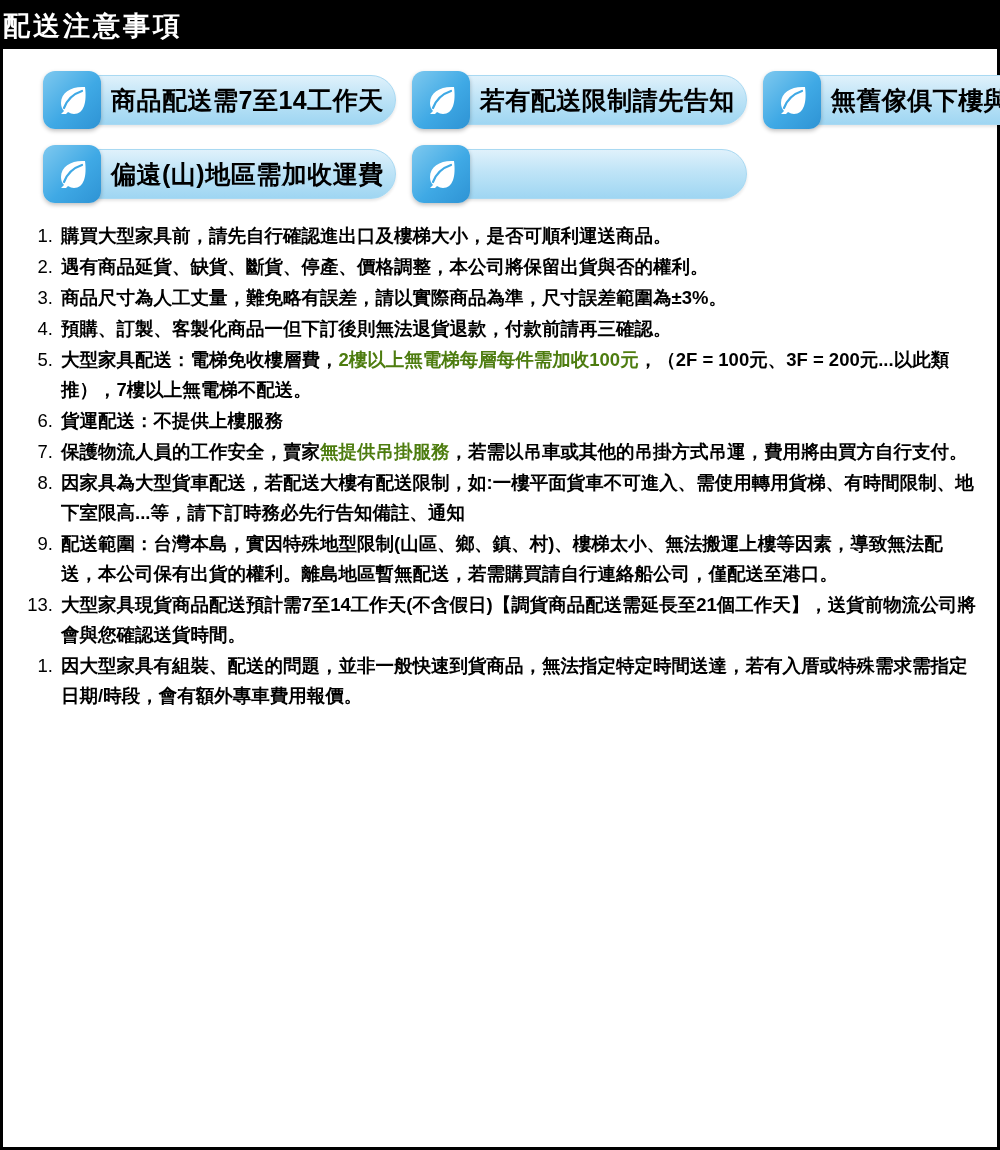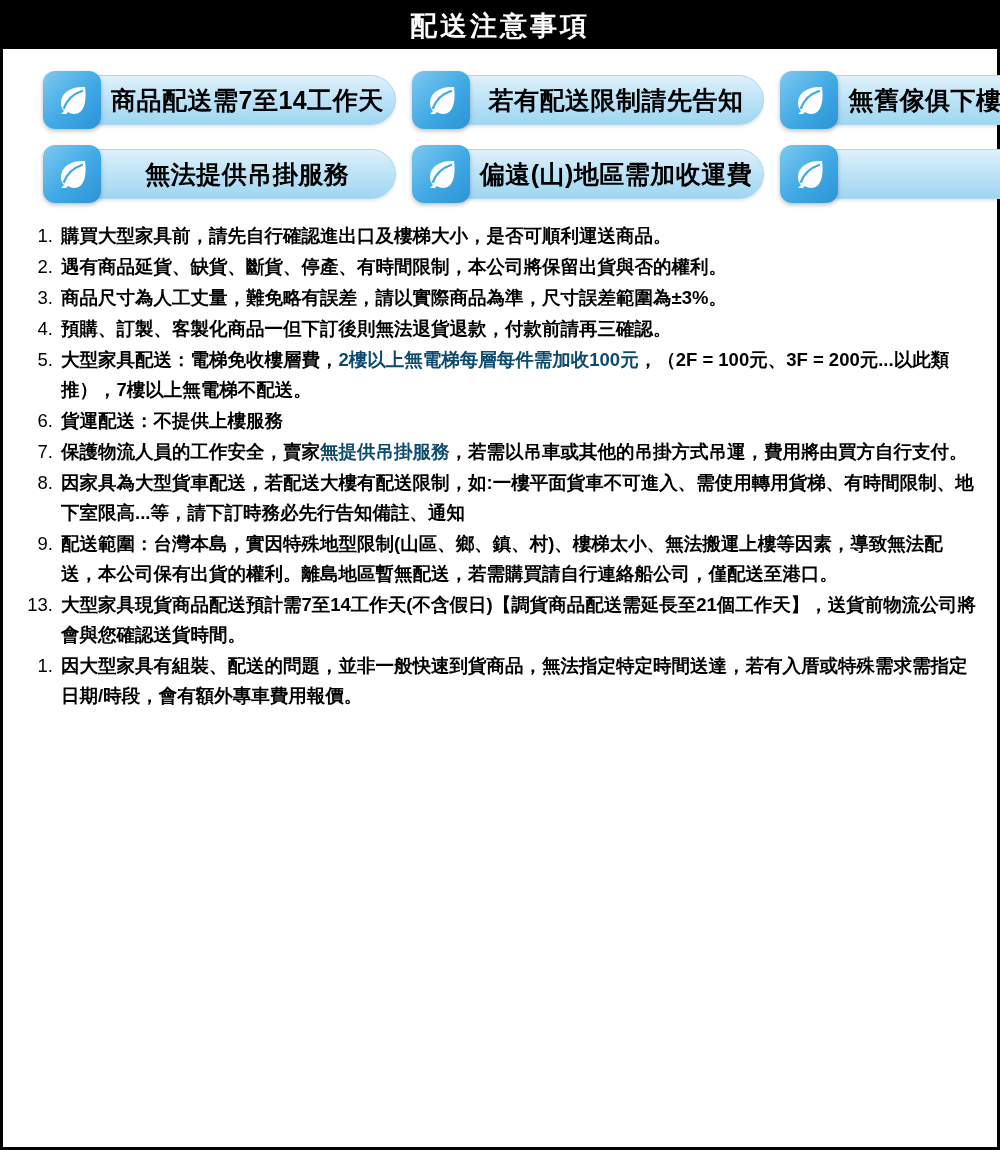--- a/index.html
+++ b/index.html
@@ -22,32 +22,32 @@
     box-sizing: border-box;
     border: 3px solid #000000;
   }
   
   .header {
     height: 46px;
     background: #000000;
     color: #ffffff;
     display: flex;
     align-items: center;
-    justify-content: center;
+    justify-content: flex-start;
   }
   .header-title {
     font-size: 27px;
     font-weight: bold;
     letter-spacing: 3px;
   }
   
   .badges {
     padding: 22px 40px 8px 40px;
     display: grid;
-    grid-template-columns: 1fr 1fr 1fr;
+    grid-template-columns: 1fr 1fr 1fr 1fr;
     grid-column-gap: 30px;
     grid-row-gap: 22px;
     gap: 16px;
   }
   .badge {
     position: relative;
     height: 58px;
     display: flex;
     align-items: center;
   }
@@ -105,21 +105,21 @@
     text-align: right;
     padding-right: 8px;
     box-sizing: border-box;
     white-space: nowrap;
   }
   .note-body {
     flex: 1;
     font-weight: bold;
   }
   .hl {
-    color: #0c4a6e;
+    color: #4d7c0f;
   }
 </style>
 </head>
 <body>
 
 <div class="page">
 
   <div class="header">
     <div class="header-title">配送注意事項</div>
   </div>
@@ -186,21 +186,21 @@
       </div>
     </div>
 
   <div class="notes">
       <div class="note-row">
         <div class="note-num">1.</div>
         <div class="note-body"><span>購買大型家具前，請先自行確認進出口及樓梯大小，是否可順利運送商品。</span></div>
       </div>
       <div class="note-row">
         <div class="note-num">2.</div>
-        <div class="note-body"><span>遇有商品延貨、缺貨、斷貨、停產、有時間限制，本公司將保留出貨與否的權利。</span></div>
+        <div class="note-body"><span>遇有商品延貨、缺貨、斷貨、停產、價格調整，本公司將保留出貨與否的權利。</span></div>
       </div>
       <div class="note-row">
         <div class="note-num">3.</div>
         <div class="note-body"><span>商品尺寸為人工丈量，難免略有誤差，請以實際商品為準，尺寸誤差範圍為±3%。</span></div>
       </div>
       <div class="note-row">
         <div class="note-num">4.</div>
         <div class="note-body"><span>預購、訂製、客製化商品一但下訂後則無法退貨退款，付款前請再三確認。</span></div>
       </div>
       <div class="note-row">

